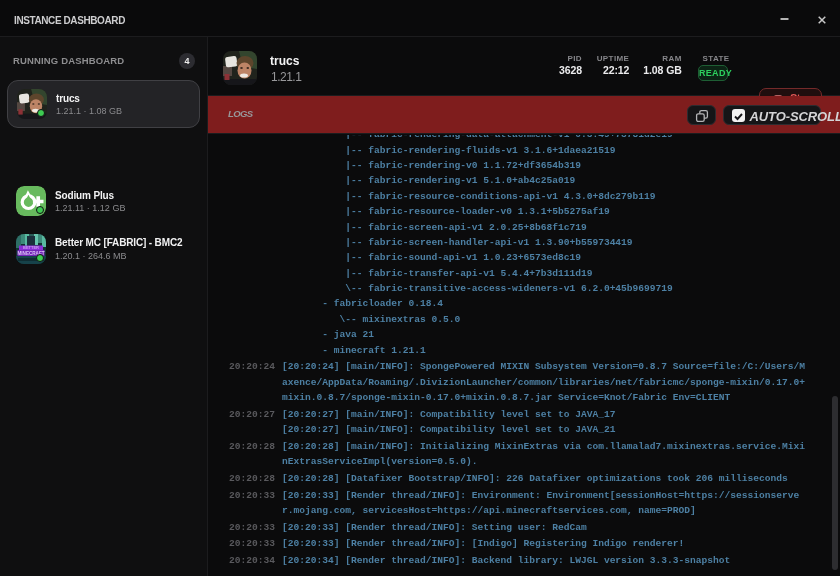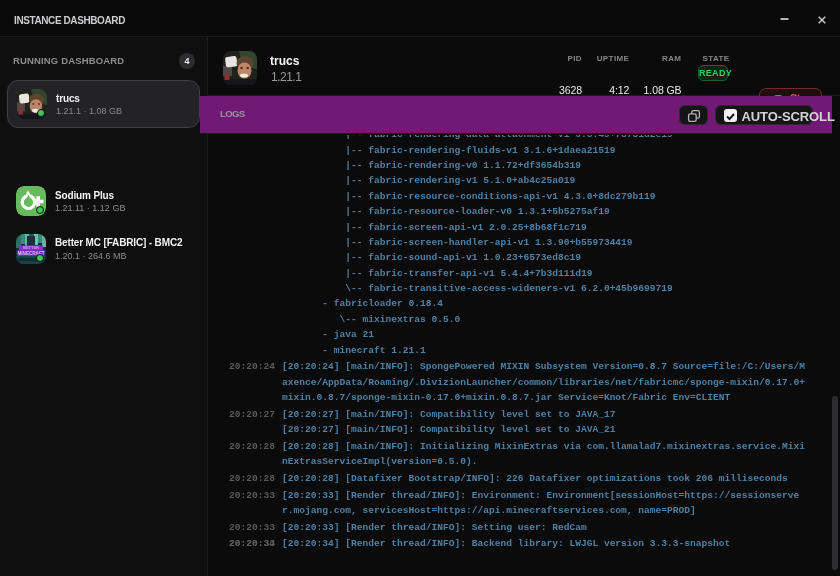--- a/index.html
+++ b/index.html
@@ -35,30 +35,30 @@
   .isub { left:48px; top:24px; font-size:9px; line-height:12px; color:#8b8b8e; }
 
   
   #mainhdr { left:208px; top:37px; width:632px; height:59px; background:#0b0b0c;
     border-bottom:1px solid #1c1c1e; }
   #hdravatar { left:15px; top:14px; width:34px; height:34px; border-radius:8px; overflow:hidden; }
   #hdrtitle { left:62px; top:17.5px; font-size:12px; line-height:12px; font-weight:bold; color:#f4f4f5; }
   #hdrver { left:63px; top:35px; font-size:12px; line-height:10px; color:#98989b; letter-spacing:-0.5px; }
   .stat { top:18px; transform:translateX(-50%); text-align:right; }
   .slabel { font-size:8px; line-height:8px; font-weight:bold; color:#86868a; letter-spacing:0.4px; }
-  .sval { font-size:10.5px; line-height:10.5px; font-weight:normal; color:#ebebed; margin-top:22px; letter-spacing:-0.1px; }
+  .sval { font-size:10.5px; line-height:10.5px; font-weight:bold; color:#ebebed; margin-top:2px; letter-spacing:-0.1px; }
   #ready { left:490px; top:28px; width:30px; height:16px; background:#0c2415;
     border:1px solid #1e5e34; border-radius:5px; color:#2dd05e; font-size:9px;
     font-weight:bold; letter-spacing:0.3px; text-align:center; line-height:14.5px; }
   #stopbtn { left:551px; top:19px; width:63px; height:22px; background:#200e0e;
     border:1px solid #752a2a; border-radius:7px;margin-top:32px; }
 
   
-  #toolbar { left:200px; top:96px; width:632px; height:38px; background:#701a75;
-    border-bottom:1px solid #1c1c1e; }
+  #toolbar { left:208px; top:96px; width:632px; height:38px; background:#7f1d1d;
+    border-bottom:1px solid #1c1c1e;font-style:italic; }
   #logslbl { left:20px; top:13px; font-size:9.5px; line-height:9.5px; font-weight:bold; color:#98989b;
     letter-spacing:-0.6px; }
   .tbtn { top:9px; height:20px; background:#151517; border:1px solid #2c2c30;
     border-radius:6px; }
   #copybtn { left:479px; width:29px; }
   #autobtn { left:515px; width:98px; }
   #cbx { left:8px; top:3px; width:13px; height:13px; background:#f2f2f2; border-radius:3px; }
   #autotxt { left:25.5px; top:5.5px; font-size:13px; line-height:9px; font-weight:bold; color:#d4d4d6;
     letter-spacing:-0.1px; white-space:nowrap; }
 
@@ -168,21 +168,21 @@
 <rect x="1.5" y="23" width="5" height="6" fill="#8c3136"></rect>
 </svg></div>
     <div class="abs" id="hdrtitle">trucs</div>
     <div class="abs" id="hdrver">1.21.1</div>
     <div class="abs stat" style="left:362.5px;">
         <div class="slabel">PID</div>
         <div class="sval">3628</div>
       </div>
     <div class="abs stat" style="left:405px;">
         <div class="slabel">UPTIME</div>
-        <div class="sval">4:12</div>
+        <div class="sval">22:12</div>
       </div>
     <div class="abs stat" style="left:454.5px;">
         <div class="slabel">RAM</div>
         <div class="sval">1.08 GB</div>
       </div>
     <div class="abs slabel" style="left:485px; top:18px; width:46px; text-align:center; line-height:8px;">STATE</div>
     <div class="abs" id="ready">READY</div>
     <div class="abs" id="stopbtn">
       <svg class="abs" style="left:13px; top:6px;" width="10" height="10" viewBox="0 0 10 10">
           <rect x="1" y="1" width="8" height="8" rx="2" fill="none" stroke="#e58080" stroke-width="1.4"></rect>
@@ -252,20 +252,21 @@
           <span class="ts">20:20:33</span>
           <div class="msg">[20:20:33] [Render thread/INFO]: Environment: Environment[sessionHost=https://sessionserve
 r.mojang.com, servicesHost=https://api.minecraftservices.com, name=PROD]</div>
         </div>
         <div class="entry">
           <span class="ts">20:20:33</span>
           <div class="msg">[20:20:33] [Render thread/INFO]: Setting user: RedCam</div>
         </div>
         <div class="entry">
           <span class="ts">20:20:33</span>
+          <div class="msg">[20:20:33] [Render thread/INFO]: [Indigo] Registering Indigo renderer!</div>
         </div>
         <div class="entry">
           <span class="ts">20:20:34</span>
           <div class="msg">[20:20:34] [Render thread/INFO]: Backend library: LWJGL version 3.3.3-snapshot</div>
         </div>
     </div>
   </div>
   <div class="abs" id="sbthumb"></div>
 </div>
 

